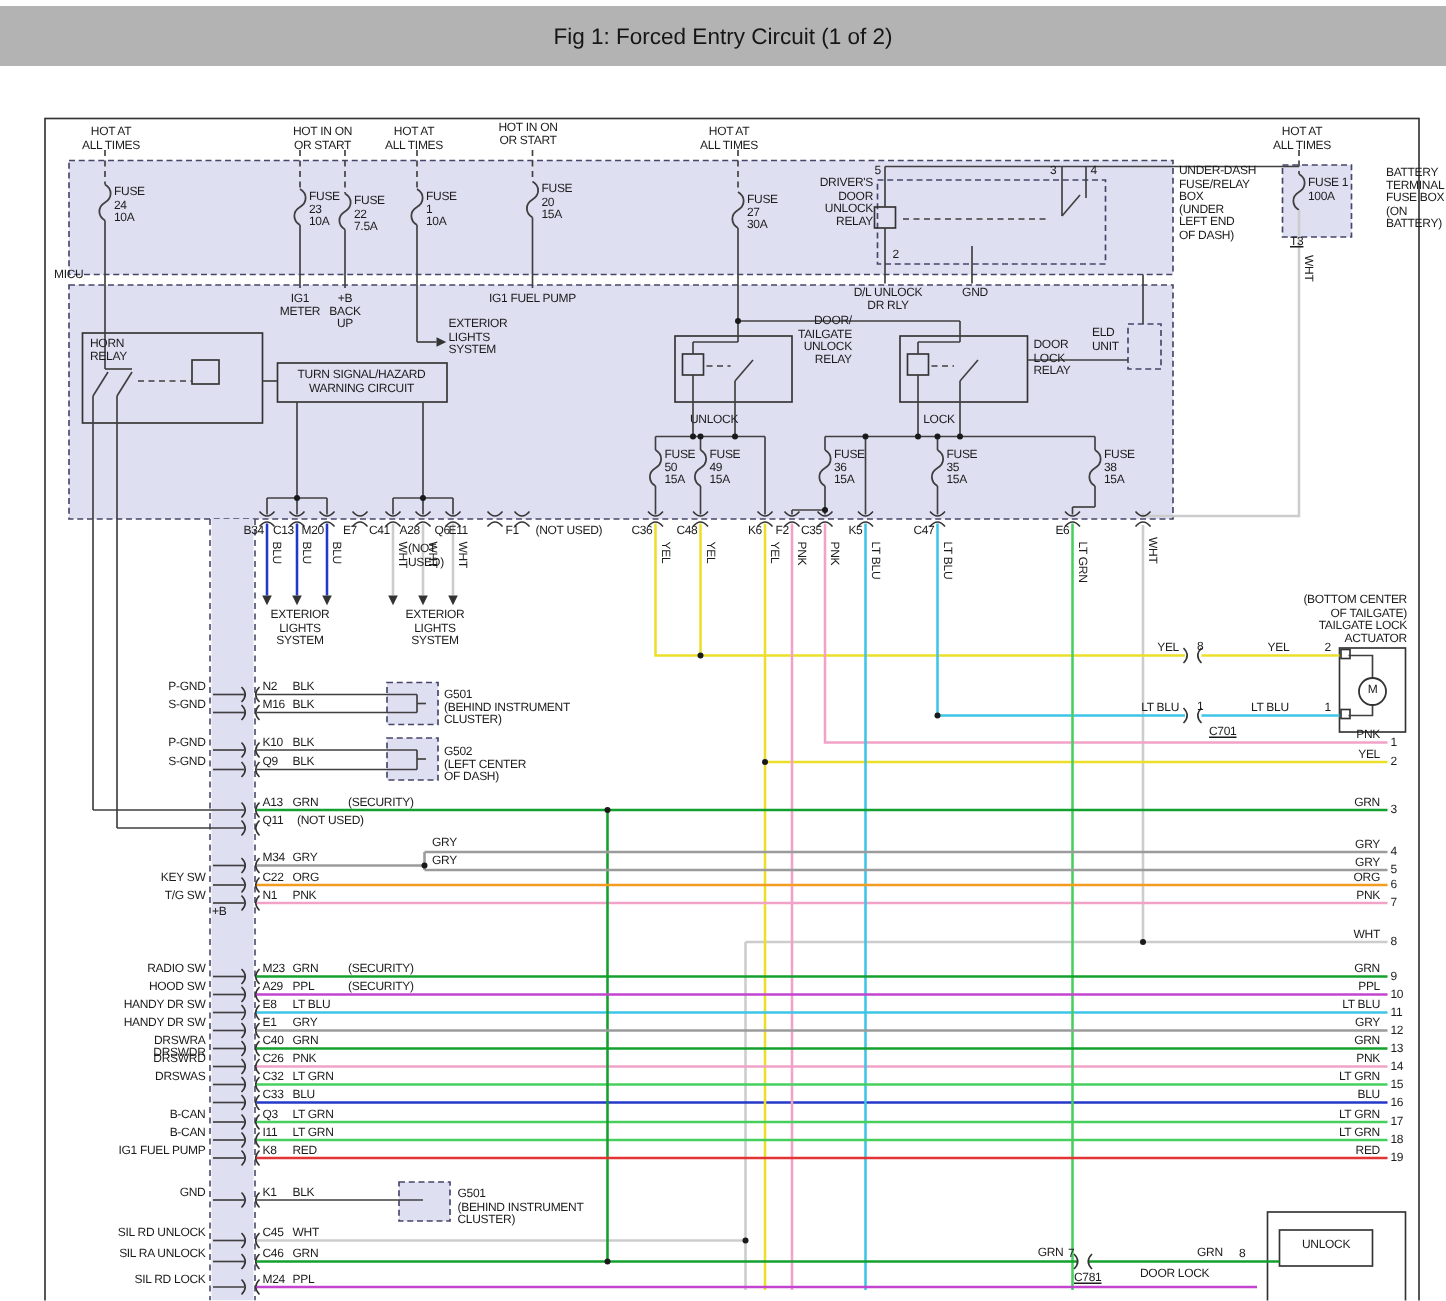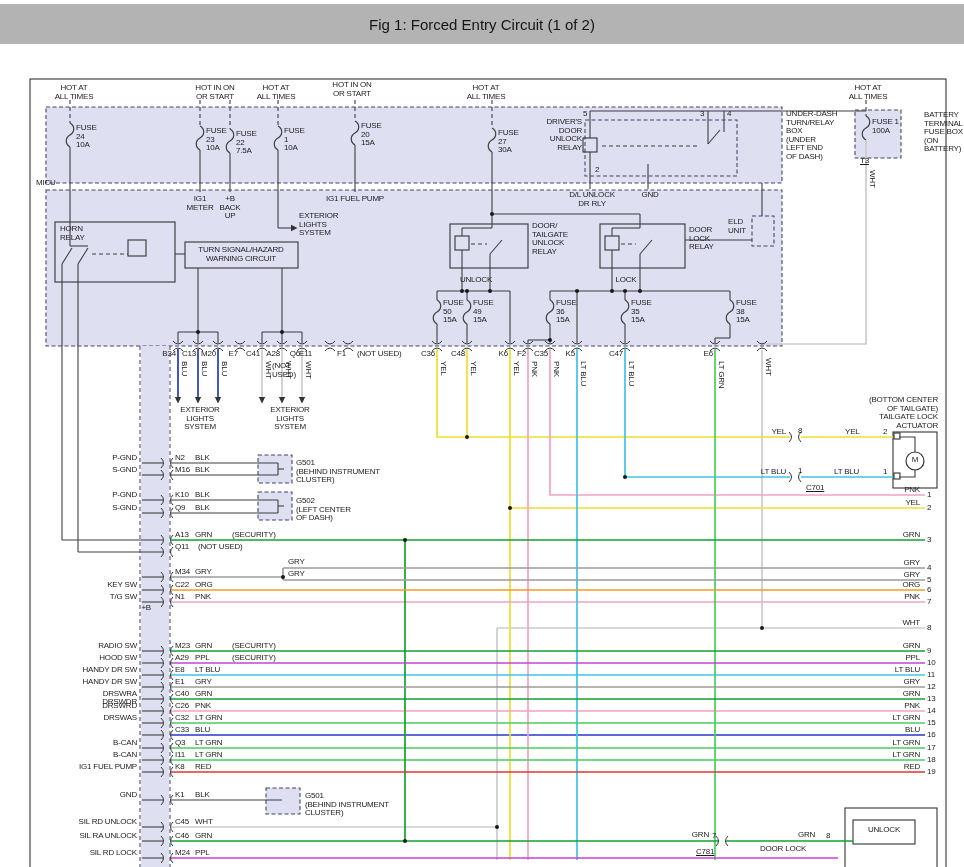--- a/index.html
+++ b/index.html
@@ -380,21 +380,21 @@
 30A</div>
       <div class="lbl r" style="left: 582px; top: 118px;">DRIVER'S
 DOOR
 UNLOCK
 RELAY</div>
       <div class="lbl" style="left: 583px; top: 110px;">5</div>
       <div class="lbl" style="left: 700px; top: 110px;">3</div>
       <div class="lbl" style="left: 727px; top: 110px;">4</div>
       <div class="lbl" style="left: 595px; top: 166px;">2</div>
       <div class="lbl" style="left: 786px; top: 110px;">UNDER-DASH
-TURN/RELAY
+FUSE/RELAY
 BOX
 (UNDER
 LEFT END
 OF DASH)</div>
       <div class="lbl" style="left: 872px; top: 118px;">FUSE 1
 100A</div>
       <div class="lbl" style="left: 884px; top: 111px; margin-left: 40px;">BATTERY
 TERMINAL
 FUSE BOX
 (ON
@@ -411,21 +411,21 @@
       <div class="lbl c" style="left: 592px; top: 191px;">D/L UNLOCK
 DR RLY</div>
       <div class="lbl c" style="left: 650px; top: 191px;">GND</div>
       <div class="lbl" style="left: 299px; top: 212px;">EXTERIOR
 LIGHTS
 SYSTEM</div>
       <div class="lbl" style="left: 60px; top: 225px;">HORN
 RELAY</div>
       <div class="lbl c" style="left: 241px; top: 246px;">TURN SIGNAL/HAZARD
 WARNING CIRCUIT</div>
-      <div class="lbl" style="left: 532px; top: 222px;">DOOR/
+      <div class="lbl" style="left: 532px; top: 210px; text-align: right;">DOOR/
 TAILGATE
 UNLOCK
 RELAY</div>
       <div class="lbl" style="left: 689px; top: 226px;">DOOR
 LOCK
 RELAY</div>
       <div class="lbl" style="left: 728px; top: 218px;">ELD
 UNIT</div>
       <div class="lbl c" style="left: 476px; top: 276px;">UNLOCK</div>
       <div class="lbl c" style="left: 626px; top: 276px;">LOCK</div>
@@ -506,21 +506,21 @@
 (BEHIND INSTRUMENT
 CLUSTER)</div>
       <div class="lbl" style="left: 296px; top: 497px;">G502
 (LEFT CENTER
 OF DASH)</div>
       <div class="lbl" style="left: 305px; top: 792px;">G501
 (BEHIND INSTRUMENT
 CLUSTER)</div>
       <div class="lbl r" style="left: 709px; top: 831px;">GRN</div>
       <div class="lbl" style="left: 712px; top: 832px;">7</div>
-      <div class="lbl u" style="left: 696px; top: 848px;">C781</div>
+      <div class="lbl u" style="left: 716px; top: 848px;">C781</div>
       <div class="lbl" style="left: 798px; top: 831px;">GRN</div>
       <div class="lbl" style="left: 826px; top: 832px;">8</div>
       <div class="lbl" style="left: 760px; top: 845px;">DOOR LOCK</div>
       <div class="lbl c" style="left: 884px; top: 826px;">UNLOCK</div>
       <div class="lbl r" style="left: 137px; top: 454px;">P-GND</div>
       <div class="lbl" style="left: 175px; top: 454px;">N2</div>
       <div class="lbl" style="left: 195px; top: 454px;">BLK</div>
       <div class="lbl r" style="left: 137px; top: 466px;">S-GND</div>
       <div class="lbl" style="left: 175px; top: 466px;">M16</div>
       <div class="lbl" style="left: 195px; top: 466px;">BLK</div>

